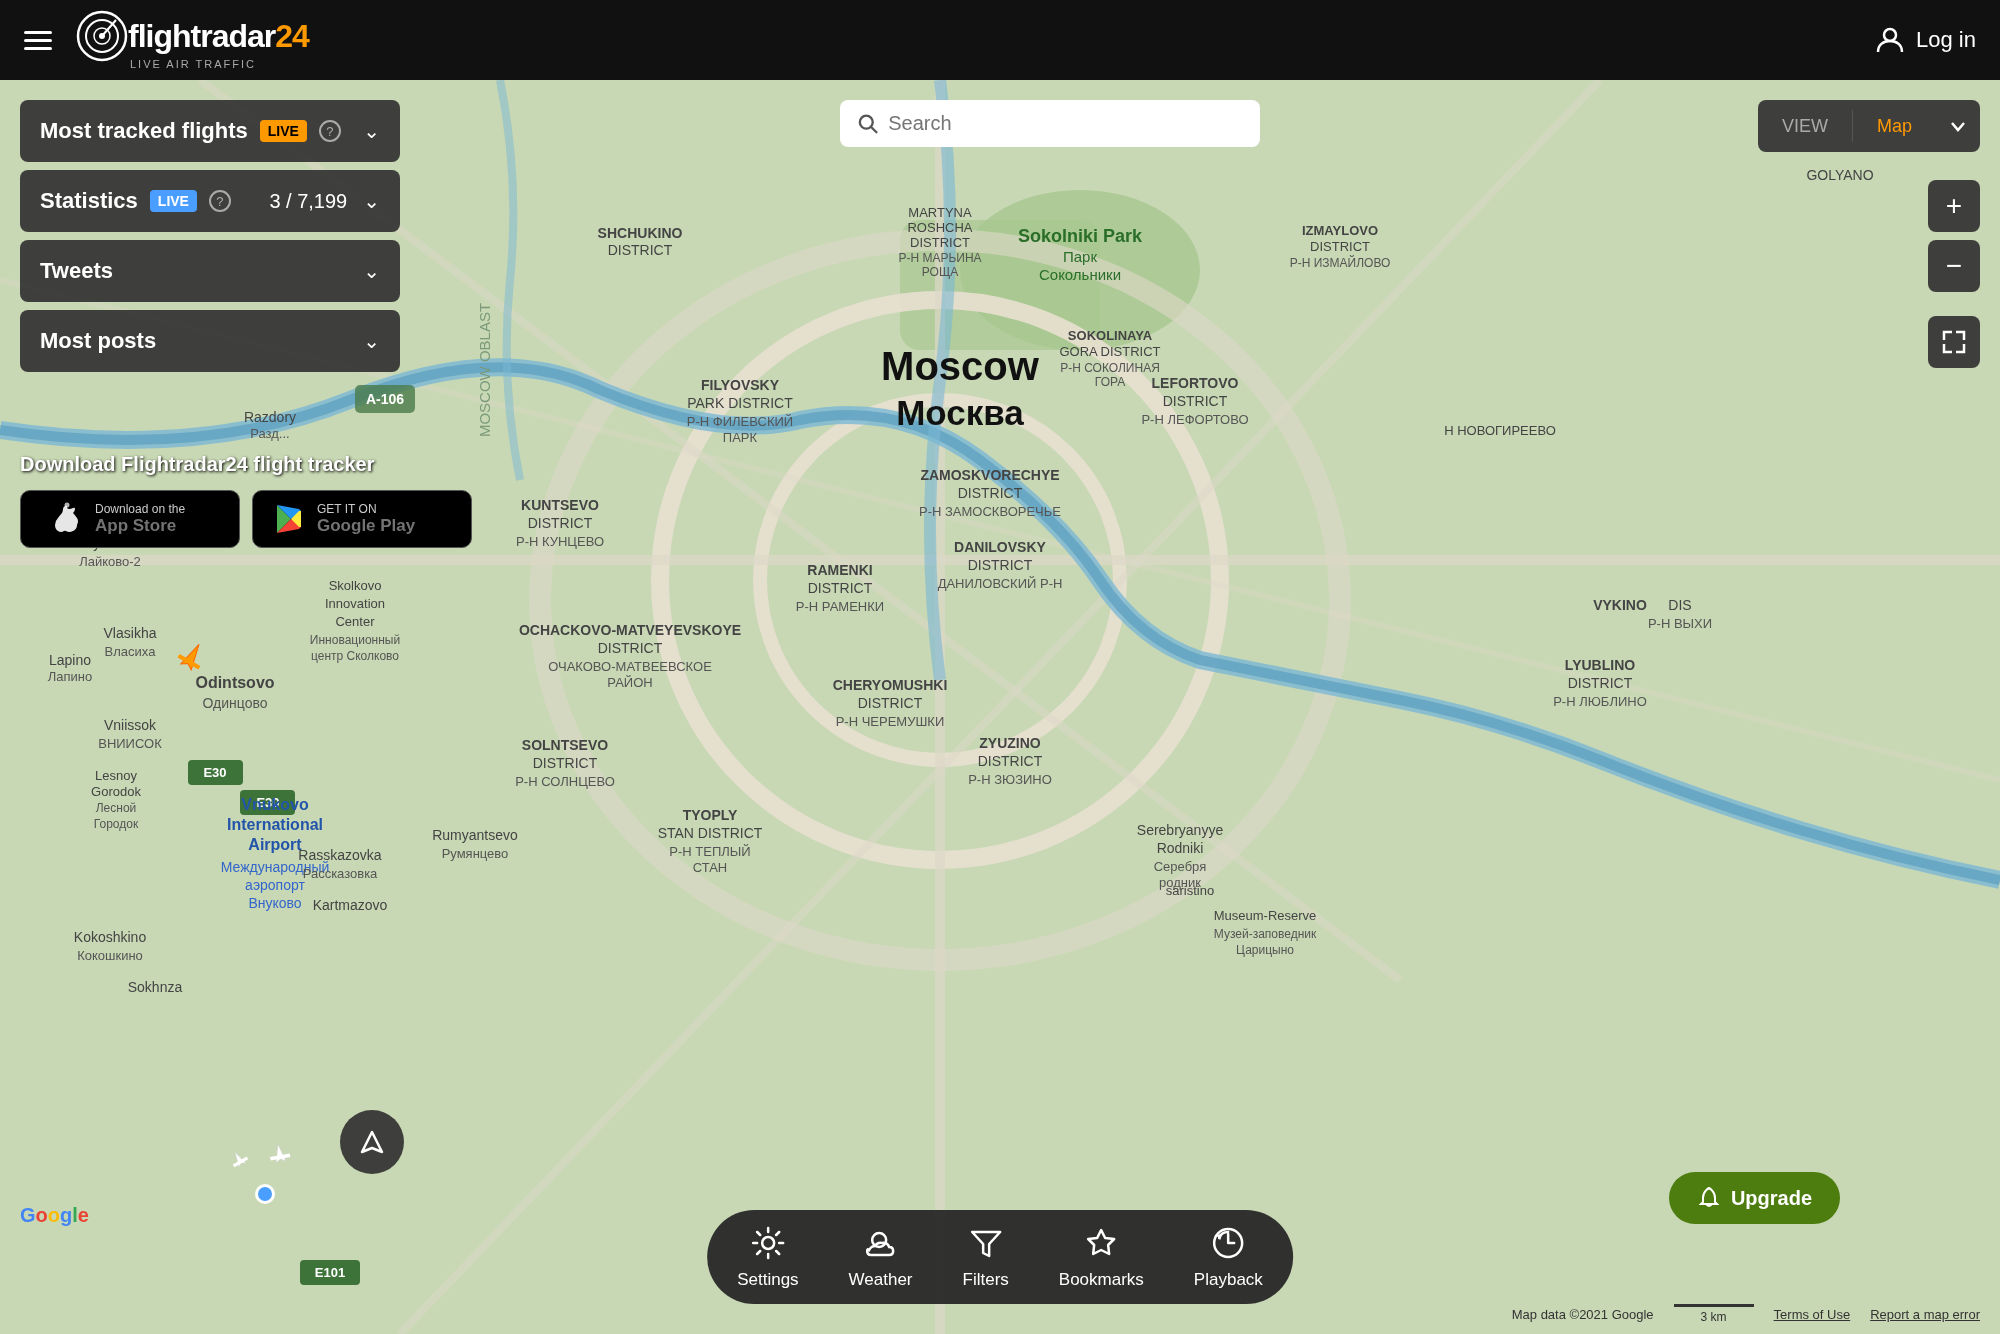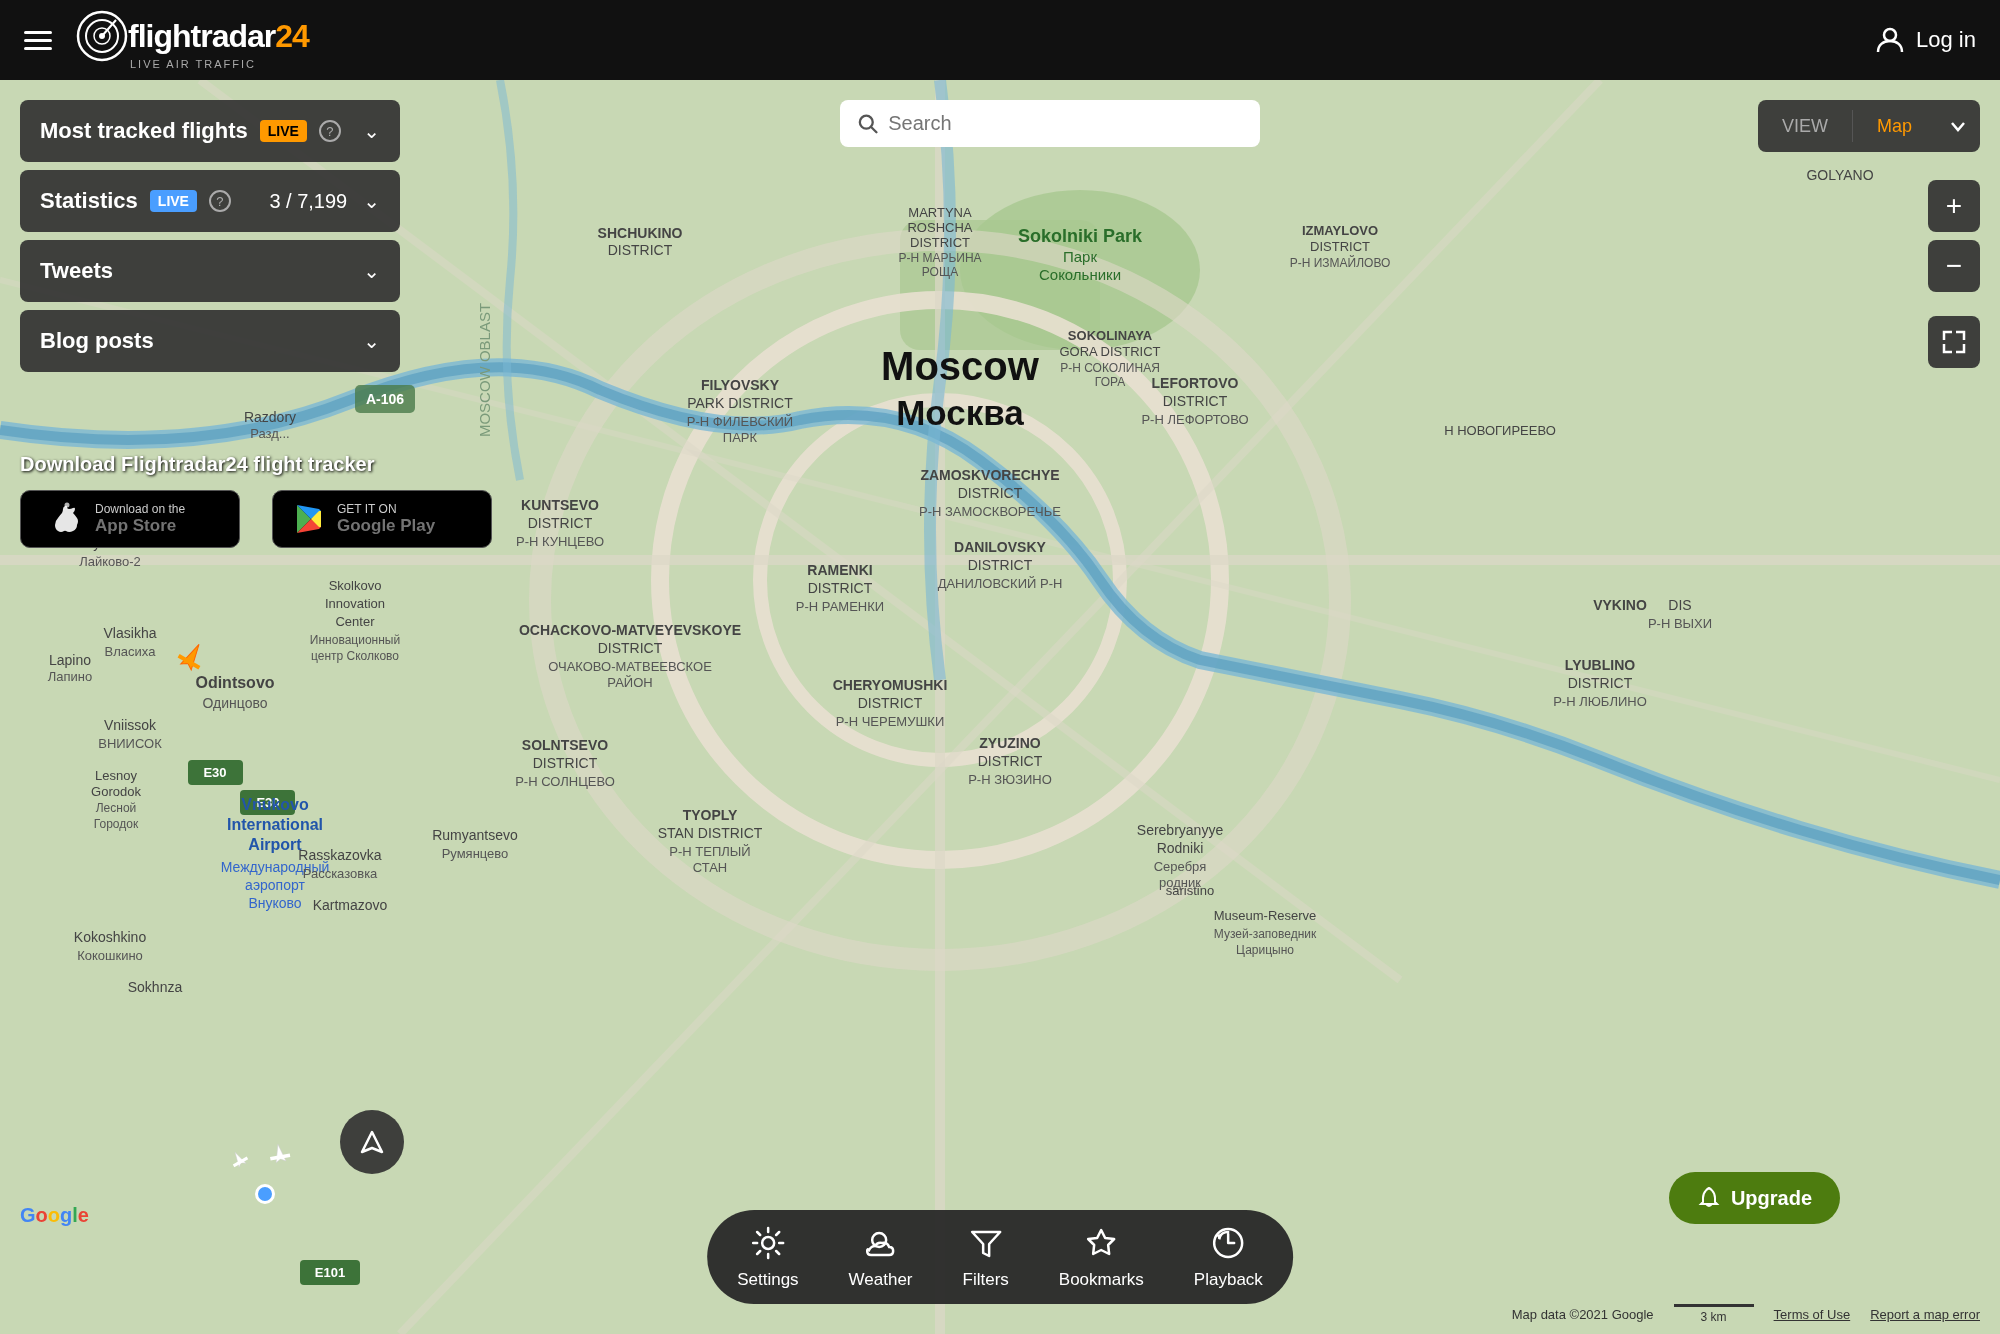--- a/index.html
+++ b/index.html
@@ -61,21 +61,21 @@
       color: #aaa; font-size: 13px; cursor: pointer;
     }
     .chevron { color: white; font-size: 20px; }
     .stats-count { color: white; font-size: 20px; }
 
     
     .download-section {
       position: absolute; top: 453px; left: 20px; z-index: 50; width: 540px;
     }
     .download-title { color: white; font-size: 20px; margin-bottom: 14px; text-shadow: 1px 1px 3px #000; font-weight: 600; }
-    .store-buttons { display: flex; gap: 32px; }
+    .store-buttons { display: flex; gap: 12px; }
     .store-btn {
       background: black; border: 1.5px solid #555; border-radius: 10px;
       padding: 10px 18px; display: flex; align-items: center; gap: 10px;
       cursor: pointer; min-width: 220px;
     }
     .store-btn-text { display: flex; flex-direction: column; }
     .store-btn-small { color: #ccc; font-size: 12px; }
     .store-btn-large { color: #737373; font-size: 17px; font-weight: bold; }
 
     
@@ -441,21 +441,21 @@
 
   <div class="sidebar-panel">
     <div class="panel-header">
       <span class="panel-title">Tweets</span>
       <span class="chevron">⌄</span>
     </div>
   </div>
 
   <div class="sidebar-panel">
     <div class="panel-header">
-      <span class="panel-title">Blog posts</span>
+      <span class="panel-title">Most posts</span>
       <span class="chevron">⌄</span>
     </div>
   </div>
 </div>
 
 <div class="download-section">
   <div class="download-title">Download Flightradar24 flight tracker</div>
   <div class="store-buttons">
 
     <div class="store-btn">

